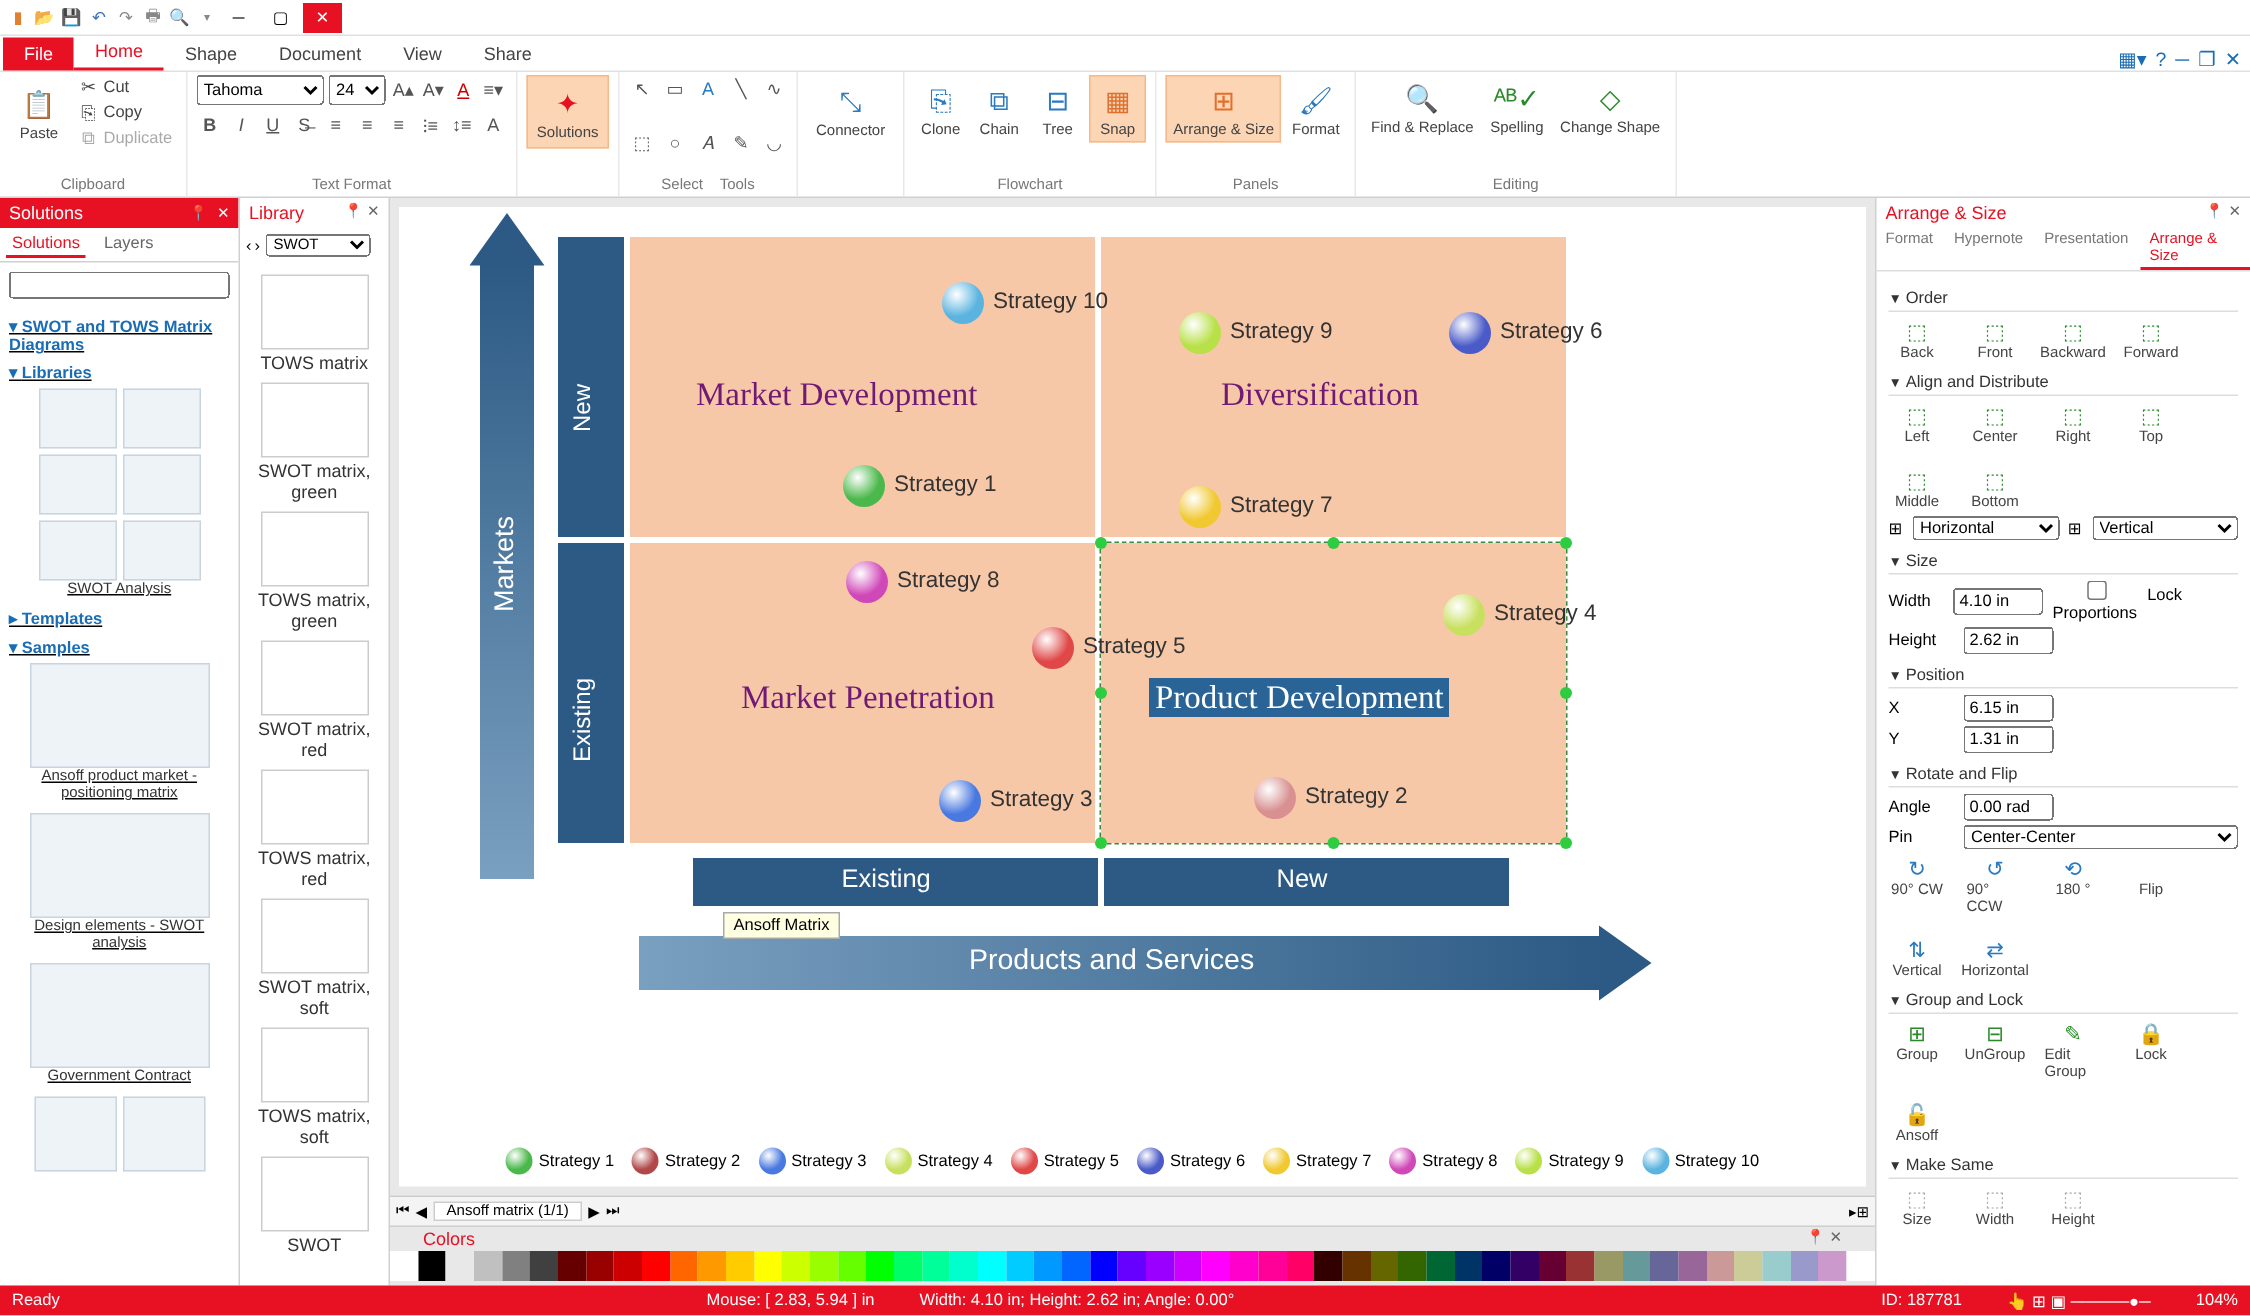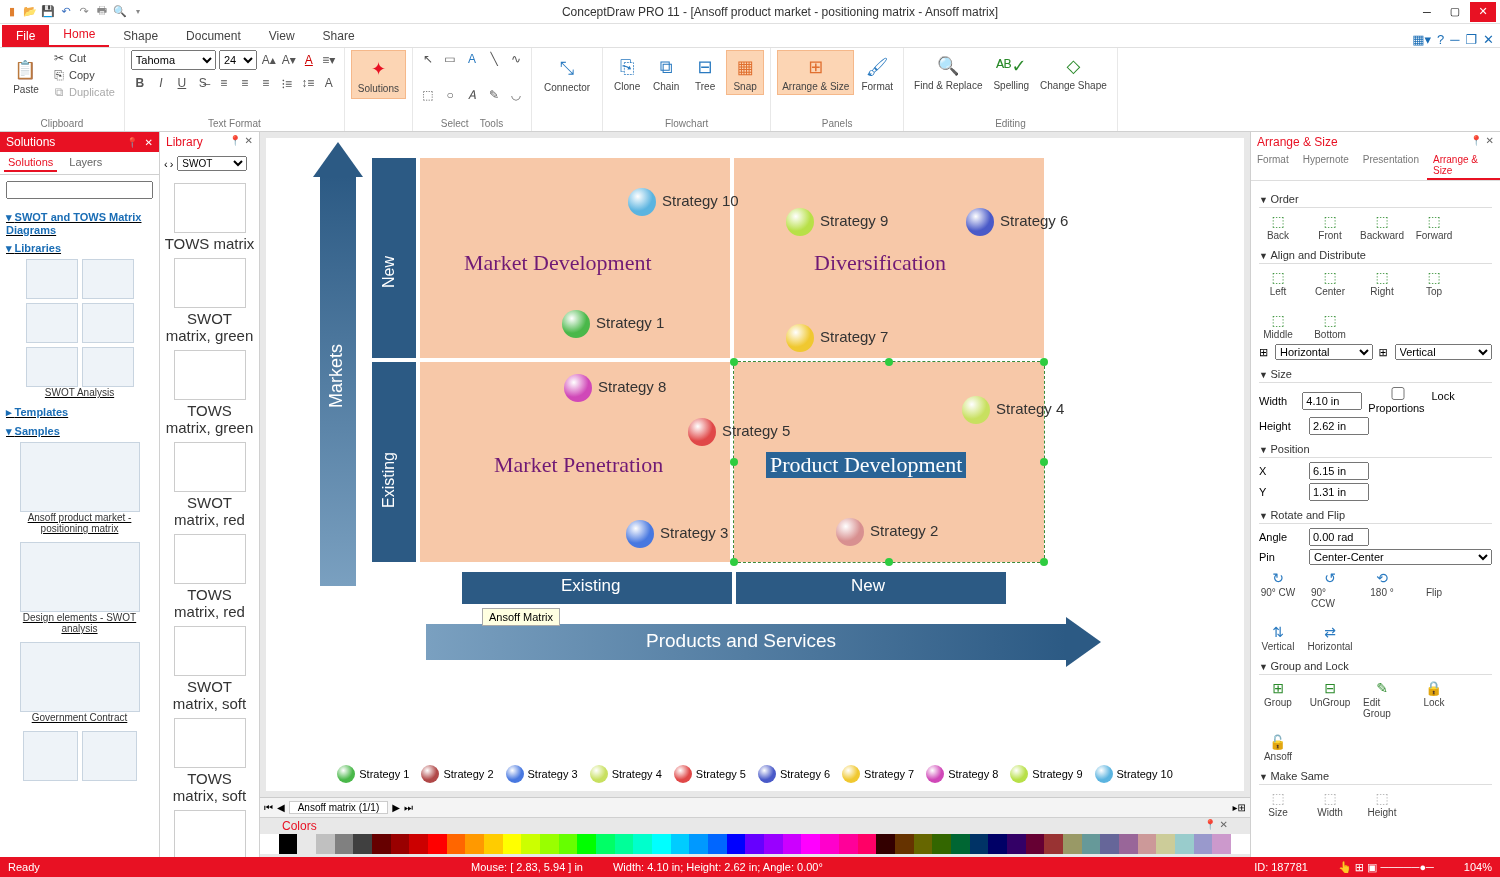--- a/index.html
+++ b/index.html
@@ -46,21 +46,21 @@
 .solbody { padding:4px 6px; overflow-y:auto; font-size:11px;text-decoration:underline; }
 .solbody .exp { color:#1a6db5; font-weight:bold; margin:6px 0 4px; cursor:pointer; }
 .solbody .thumbs { display:flex; flex-wrap:wrap; gap:4px; justify-content:center; }
 .solbody .thumbs .th { width:52px; height:40px; background:#eef3f8; border:1px solid #c8d4e0; }
 .solbody .cap { text-align:center; font-size:10px; color:#333; margin-bottom:8px; }
 .solbody input { width:100%; margin:2px 0 6px; font-size:11px; padding:1px 2px;}
 
 .lib { width:100px; }
 .lib .lbody { padding:4px; overflow-y:auto; text-align:center; }
 .lib .lth { width:72px; height:50px; margin:4px auto 2px; background:#fff; border:1px solid #ccc; }
-.lib .lcap { font-size:15px; color:#333; margin-bottom:6px; }
+.lib .lcap { font-size:12px; color:#333; margin-bottom:6px; }
 .lib select { width:70px; font-size:10px; margin:2px; }
 
 .canvaswrap { flex:1; display:flex; flex-direction:column; background:#e8e8e8; overflow:hidden; }
 .canvas { flex:1; background:#fff; margin:6px; position:relative; overflow:hidden; }
 .quad { position:absolute; background:#f7c8a8; }
 .quad.sel { outline:1px dashed #3a8a3a; }
 .qtitle { position:absolute; font-size:22px; color:#701a75; font-family:Tahoma; }
 .qtitle.sel { background:#2a6496; color:#fff; padding:0 4px; }
 .axis { position:absolute; background:#5a7fa0; }
 .axlabel { position:absolute; color:#fff; font-size:18px; }
@@ -109,21 +109,20 @@
   <div class="qat">
     <span style="color:#e08030">▮</span>
     <span style="color:#e0b030">📂</span>
     <span style="color:#3a70c0">💾</span>
     <span style="color:#3a70c0">↶</span>
     <span style="color:#888">↷</span>
     <span style="color:#888">🖶</span>
     <span style="color:#3a90c0">🔍</span>
     <span style="color:#888;font-size:8px">▾</span>
   </div>
-  <div class="title">ConceptDraw PRO 11 - [Ansoff product market - positioning matrix - Ansoff matrix]</div>
   <div class="winbtns">
     <span>─</span>
     <span>▢</span>
     <span class="close">✕</span>
   </div>
 </div>
 
 <div class="tabs">
   <div class="tab file">File</div>
   <div class="tab active">Home</div>

